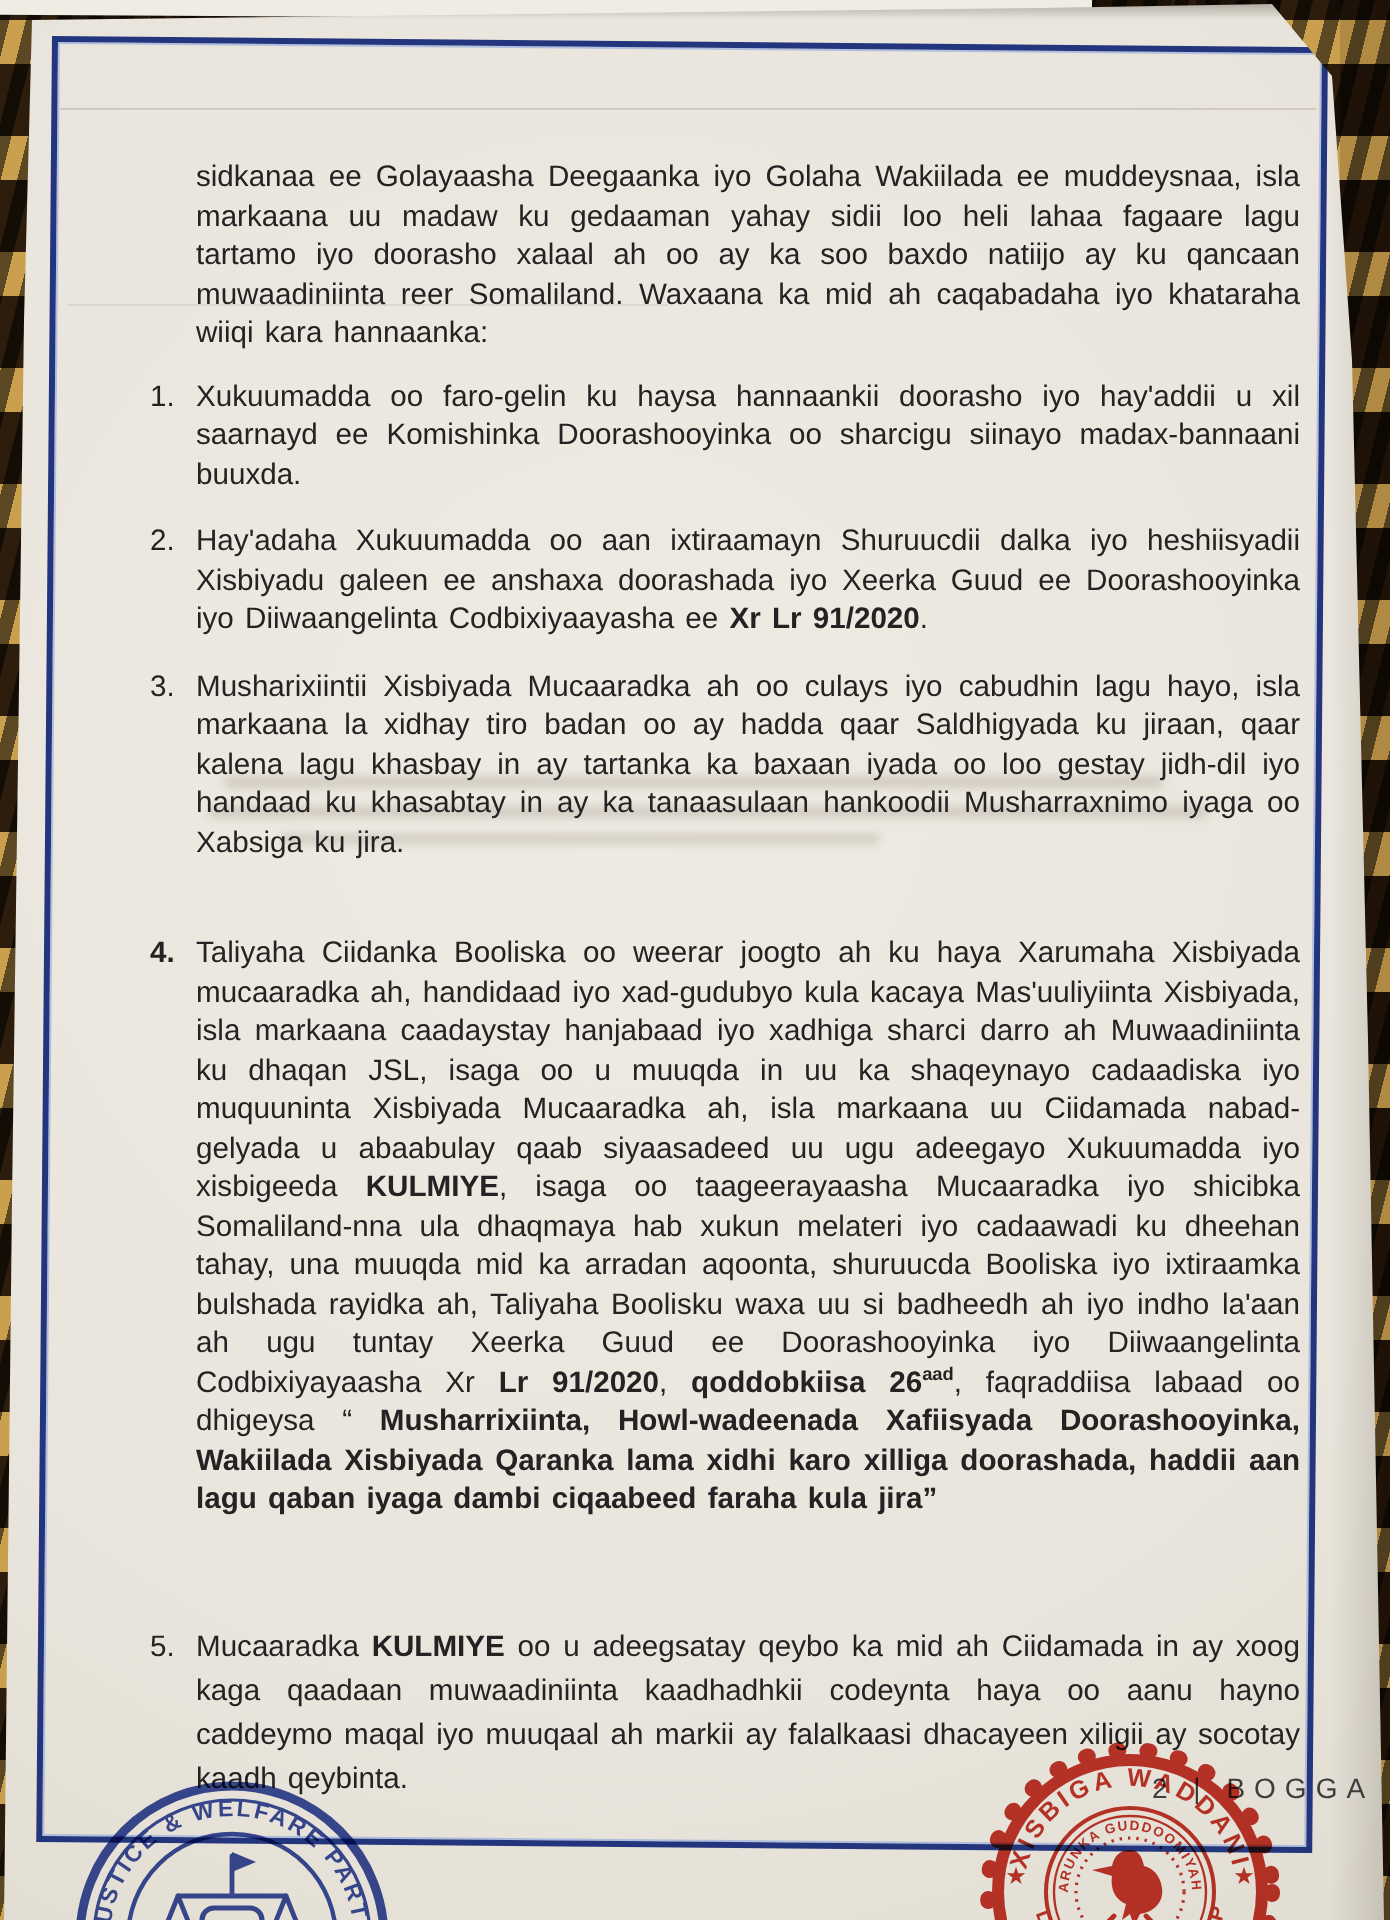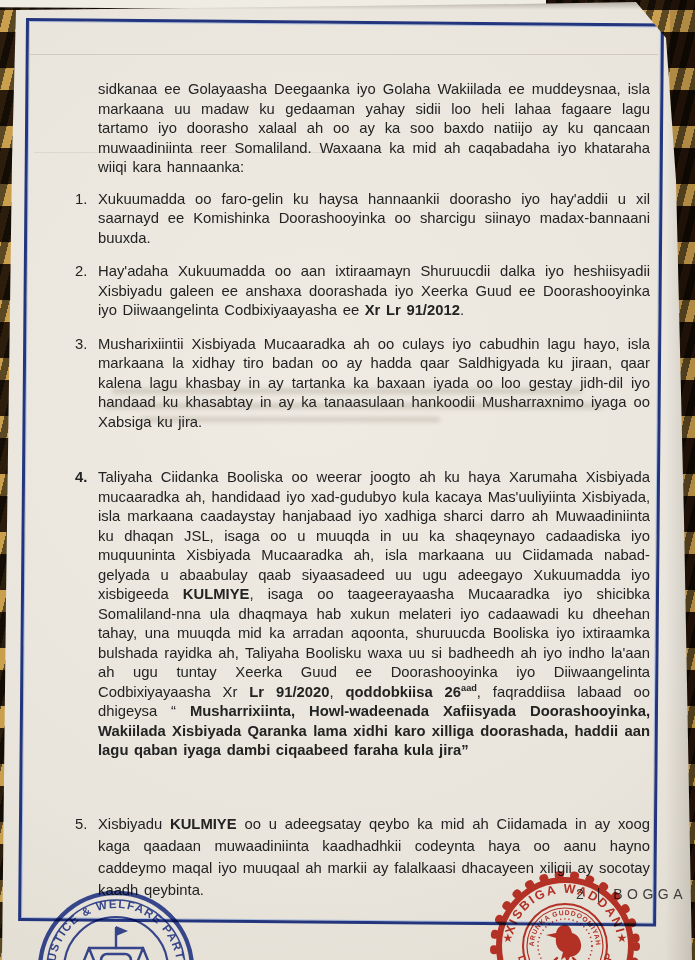--- a/index.html
+++ b/index.html
@@ -88,33 +88,33 @@
   <div class="doc">
     <p class="para">sidkanaa ee Golayaasha Deegaanka iyo Golaha Wakiilada ee muddeysnaa, isla markaana uu madaw ku gedaaman yahay sidii loo heli lahaa fagaare lagu tartamo iyo doorasho xalaal ah oo ay ka soo baxdo natiijo ay ku qancaan muwaadiniinta reer Somaliland. Waxaana ka mid ah caqabadaha iyo khataraha wiiqi kara hannaanka:</p>
 
     <div class="list">
       <div class="item item-1">
         <span class="num">1.</span>
         <span><span>Xukuumadda oo faro-gelin ku haysa hannaankii doorasho iyo hay'addii u xil saarnayd ee Komishinka Doorashooyinka oo sharcigu siinayo madax-bannaani buuxda.</span></span>
       </div>
       <div class="item item-2">
         <span class="num">2.</span>
-        <span><span>Hay'adaha Xukuumadda oo aan ixtiraamayn Shuruucdii dalka iyo heshiisyadii Xisbiyadu galeen ee anshaxa doorashada iyo Xeerka Guud ee Doorashooyinka iyo Diiwaangelinta Codbixiyaayasha ee </span><span class="b">Xr Lr 91/2012</span><span>.</span></span>
+        <span><span>Hay'adaha Xukuumadda oo aan ixtiraamayn Shuruucdii dalka iyo heshiisyadii Xisbiyadu galeen ee anshaxa doorashada iyo Xeerka Guud ee Doorashooyinka iyo Diiwaangelinta Codbixiyaayasha ee </span><span class="b">Xr Lr 91/2020</span><span>.</span></span>
       </div>
       <div class="item item-3">
         <span class="num">3.</span>
         <span><span>Musharixiintii Xisbiyada Mucaaradka ah oo culays iyo cabudhin lagu hayo, isla markaana la xidhay tiro badan oo ay hadda qaar Saldhigyada ku jiraan, qaar kalena lagu khasbay in ay tartanka ka baxaan iyada oo loo gestay jidh-dil iyo handaad ku khasabtay in ay ka tanaasulaan hankoodii Musharraxnimo iyaga oo Xabsiga ku jira.</span></span>
       </div>
       <div class="item item-4">
         <span class="num b">4.</span>
         <span><span>Taliyaha Ciidanka Booliska oo weerar joogto ah ku haya Xarumaha Xisbiyada mucaaradka ah, handidaad iyo xad-gudubyo kula kacaya Mas'uuliyiinta Xisbiyada, isla markaana caadaystay hanjabaad iyo xadhiga sharci darro ah Muwaadiniinta ku dhaqan JSL, isaga oo u muuqda in uu ka shaqeynayo cadaadiska iyo muquuninta Xisbiyada Mucaaradka ah, isla markaana uu Ciidamada nabad-gelyada u abaabulay qaab siyaasadeed uu ugu adeegayo Xukuumadda iyo xisbigeeda </span><span class="b">KULMIYE</span><span>, isaga oo taageerayaasha Mucaaradka iyo shicibka Somaliland-nna ula dhaqmaya hab xukun melateri iyo cadaawadi ku dheehan tahay, una muuqda mid ka arradan aqoonta, shuruucda Booliska iyo ixtiraamka bulshada rayidka ah, Taliyaha Boolisku waxa uu si badheedh ah iyo indho la'aan ah ugu tuntay Xeerka Guud ee Doorashooyinka iyo Diiwaangelinta Codbixiyayaasha Xr </span><span class="b">Lr 91/2020</span><span>, </span><span class="b">qoddobkiisa 26</span><sup class="b">aad</sup><span>, faqraddiisa labaad oo dhigeysa “ </span><span class="b">Musharrixiinta, Howl-wadeenada Xafiisyada Doorashooyinka, Wakiilada Xisbiyada Qaranka lama xidhi karo xilliga doorashada, haddii aan lagu qaban iyaga dambi ciqaabeed faraha kula jira”</span></span>
       </div>
       <div class="item item-5">
         <span class="num">5.</span>
-        <span><span>Xisbiyadu </span><span class="b">KULMIYE</span><span> oo u adeegsatay qeybo ka mid ah Ciidamada in ay xoog kaga qaadaan muwaadiniinta kaadhadhkii codeynta haya oo aanu hayno caddeymo maqal iyo muuqaal ah markii ay falalkaasi dhacayeen xiligii ay socotay kaadh qeybinta.</span></span>
+        <span><span>Mucaaradka </span><span class="b">KULMIYE</span><span> oo u adeegsatay qeybo ka mid ah Ciidamada in ay xoog kaga qaadaan muwaadiniinta kaadhadhkii codeynta haya oo aanu hayno caddeymo maqal iyo muuqaal ah markii ay falalkaasi dhacayeen xiligii ay socotay kaadh qeybinta.</span></span>
       </div>
     </div>
   </div>
 
   <div class="marker">2 | BOGGA</div>
 
   <svg class="stamp stamp-blue" width="170" height="170" viewBox="0 0 170 170">
     <defs>
       <path id="bs-top" d="M 24 85 A 61 61 0 1 1 146 85"></path>
     </defs>

